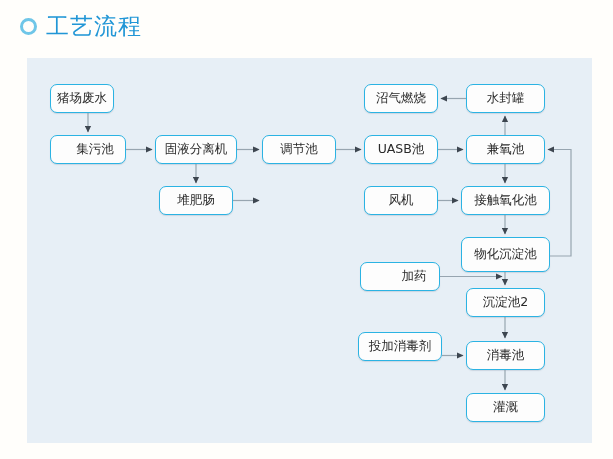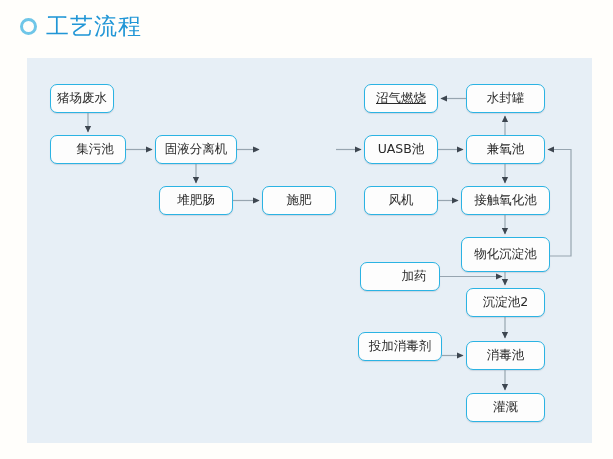--- a/index.html
+++ b/index.html
@@ -112,23 +112,23 @@
       <path d="M442,355.5 L463,355.5"></path>
 
       <path d="M505,370 L505,390"></path>
     </g>
   </svg>
 
   <div class="node" style="left:50px;top:84px;width:64px;height:29px;">猪场废水</div>
   <div class="node" style="left:50px;top:135px;width:76px;height:29px;padding-left:14px;">集污池</div>
   <div class="node" style="left:155px;top:135px;width:82px;height:29px;">固液分离机</div>
   <div class="node" style="left:159px;top:186px;width:74px;height:29px;">堆肥肠</div>
-  <div class="node" style="left:262px;top:186px;width:74px;height:29px;">施肥</div>
+  <div class="node" style="left:262px;top:135px;width:74px;height:29px;">调节池</div>
   <div class="node" style="left:364px;top:135px;width:74px;height:29px;border-radius:8px;">UASB池</div>
-  <div class="node" style="left:364px;top:84px;width:74px;height:29px;text-decoration:underline;">沼气燃烧</div>
+  <div class="node" style="left:364px;top:84px;width:74px;height:29px;">沼气燃烧</div>
   <div class="node" style="left:364px;top:186px;width:74px;height:29px;">风机</div>
   <div class="node" style="left:466px;top:84px;width:79px;height:29px;">水封罐</div>
   <div class="node" style="left:466px;top:135px;width:79px;height:29px;">兼氧池</div>
   <div class="node" style="left:461px;top:186px;width:89px;height:29px;">接触氧化池</div>
   <div class="node" style="left:461px;top:237px;width:89px;height:35px;">物化沉淀池</div>
   <div class="node" style="left:360px;top:262px;width:80px;height:29px;padding-left:28px;">加药</div>
   <div class="node" style="left:466px;top:288px;width:79px;height:29px;">沉淀池2</div>
   <div class="node" style="left:358px;top:332px;width:84px;height:29px;">投加消毒剂</div>
   <div class="node" style="left:466px;top:393px;width:79px;height:29px;">灌溉</div>
   <div class="node" style="left:466px;top:341px;width:79px;height:29px;">消毒池</div>

